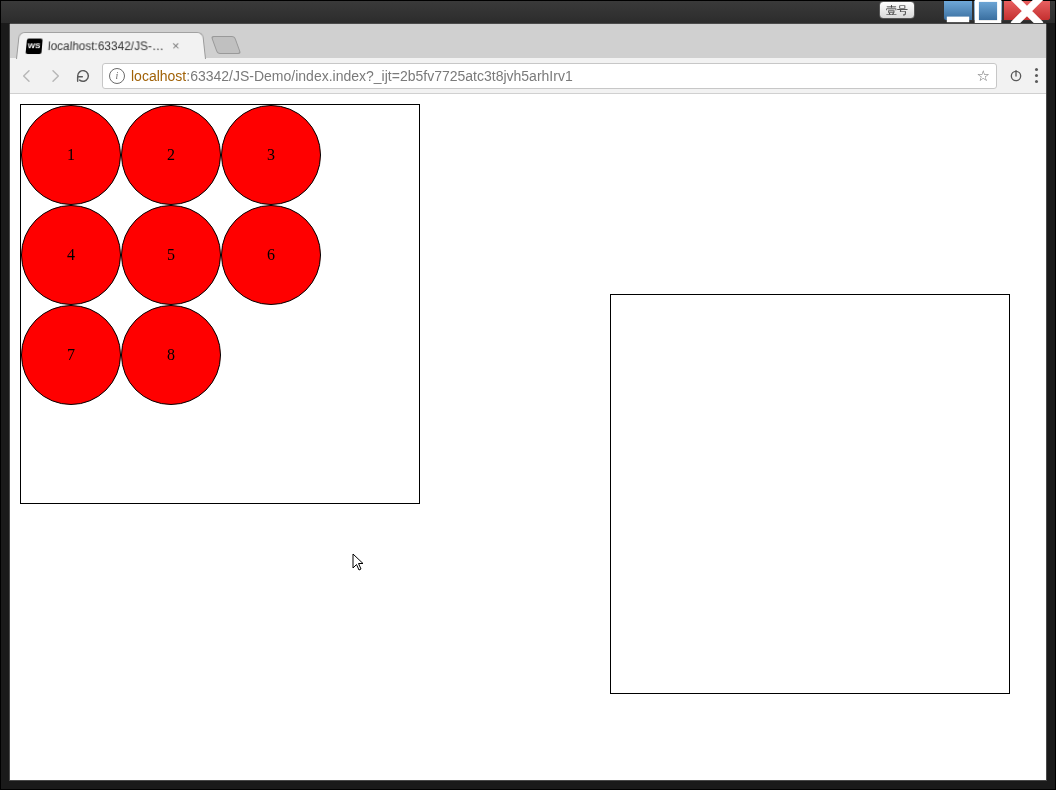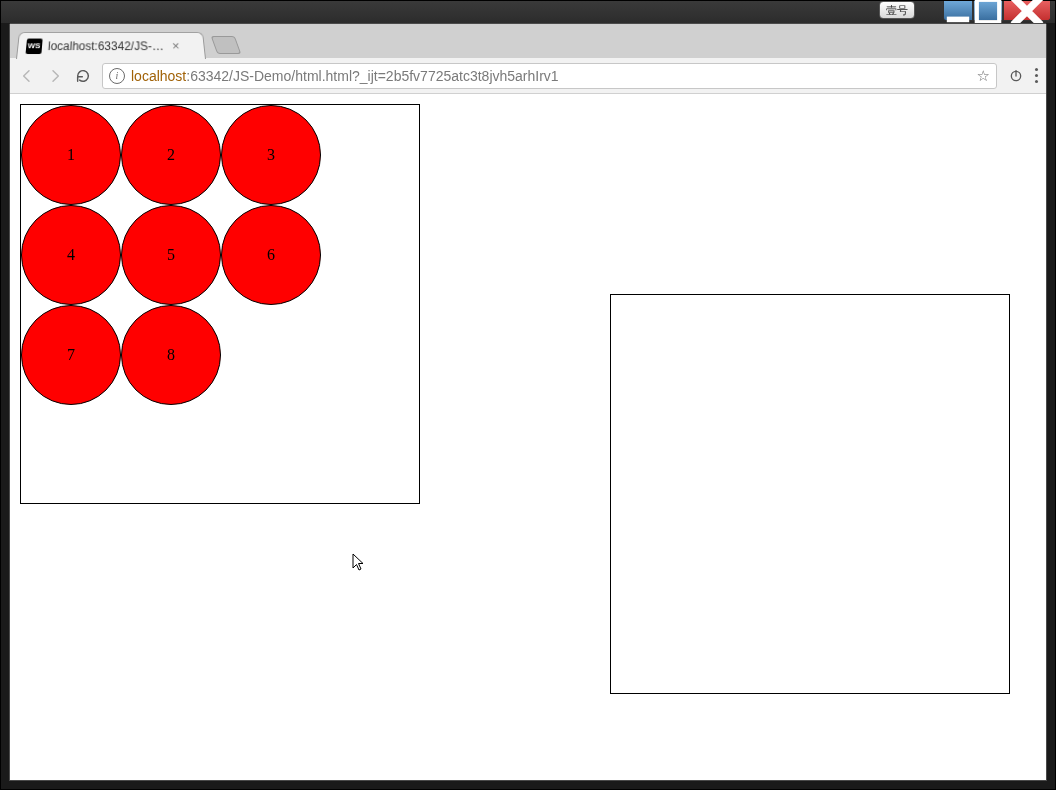--- a/index.html
+++ b/index.html
@@ -187,21 +187,21 @@
       <div class="nav-btn">
         <svg viewBox="0 0 24 24">
             <path d="M4 12a8 8 0 1 1 3 6.2" fill="none" stroke="currentColor" stroke-width="2.2" stroke-linecap="round"></path>
             <path d="M4 20 L4 13 L11 13" fill="none" stroke="currentColor" stroke-width="2.2" stroke-linecap="round" stroke-linejoin="round"></path>
           </svg>
       </div>
 
       <div class="omnibox">
         <div class="info-icon">i</div>
         <div class="url">
-          <span class="host">localhost</span><span class="rest">:63342/JS-Demo/html.html?_ijt=2b5fv7725atc3t8jvh5arhIrv1</span>
+          <span class="host">localhost</span><span class="rest">:63342/JS-Demo/index.index?_ijt=2b5fv7725atc3t8jvh5arhIrv1</span>
         </div>
         <div class="star">☆</div>
       </div>
 
       <div class="nav-btn power">
         <svg viewBox="0 0 24 24">
             <circle cx="12" cy="12" r="7" fill="none" stroke="currentColor" stroke-width="2"></circle>
             <line x1="12" y1="4" x2="12" y2="12" stroke="currentColor" stroke-width="2" stroke-linecap="round"></line>
           </svg>
       </div>

